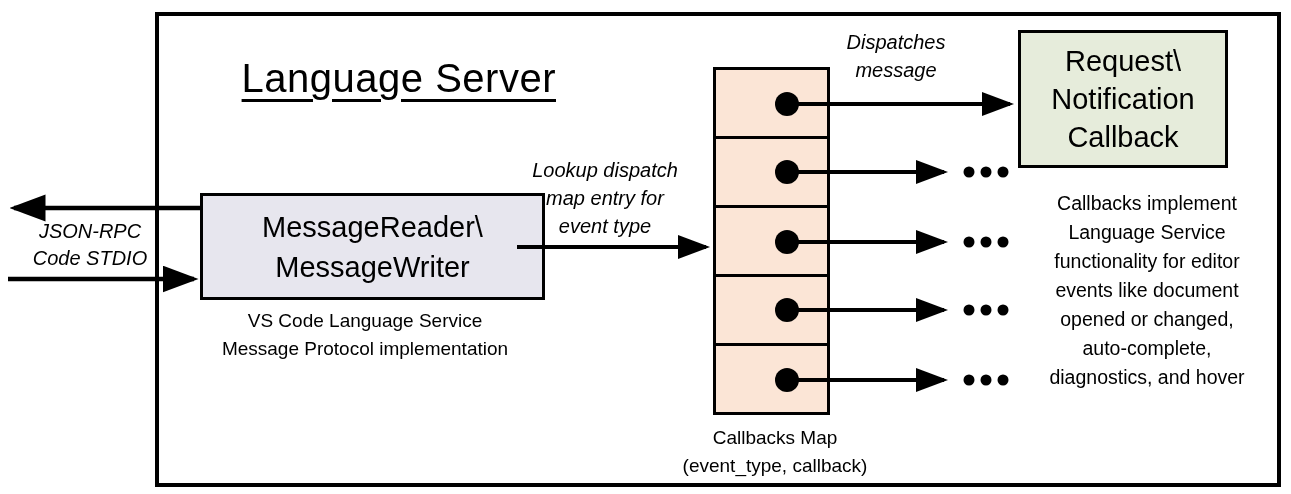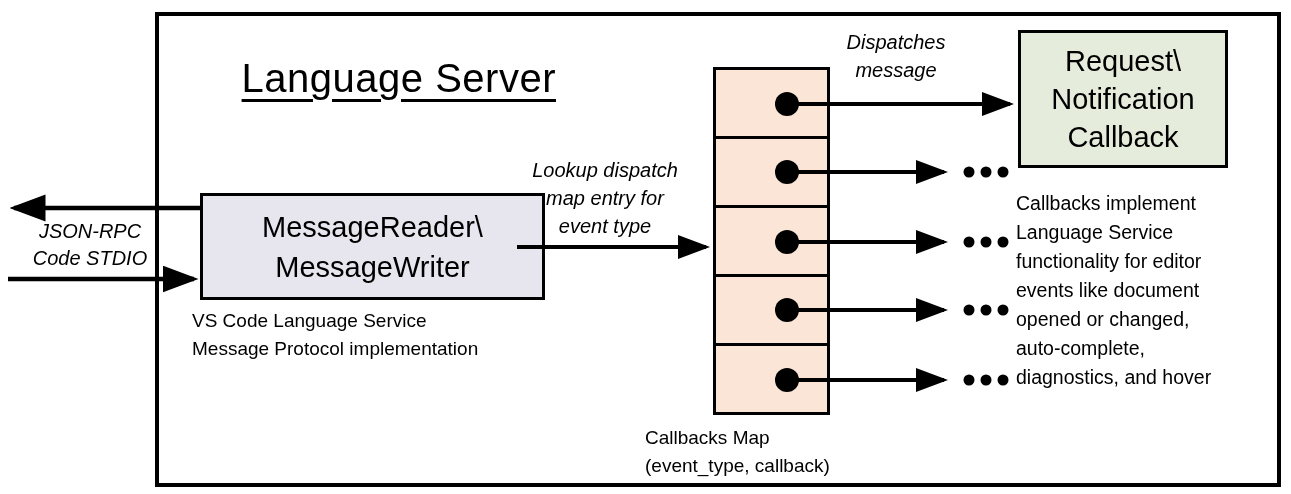--- a/index.html
+++ b/index.html
@@ -62,20 +62,21 @@
     border: 3px solid var(--border, #000);
     box-sizing: border-box;
     background: var(--dispatch-fill, #fbe5d6);
     display: flex;
     flex-direction: column;
   }
   .dispatch-cell { flex: 1; border-bottom: 3px solid var(--border, #000); }
   .dispatch-cell:last-child { border-bottom: none; }
   .caption {
     position: absolute;
+    text-align: center;
     white-space: pre-line;
   }
   .reader-caption  { left: 192px; top: 307px; width: 346px; font-size: 19px;   line-height: 28px; }
   .callback-caption{ left: 1016px; top: 189px; width: 262px; font-size: 19.5px; line-height: 29px; }
   .map-caption     { left: 645px; top: 424px; width: 260px; font-size: 19px;   line-height: 28px; }
   .arrow-label {
     position: absolute;
     text-align: center;
     font-style: italic;
     font-weight: 500;

